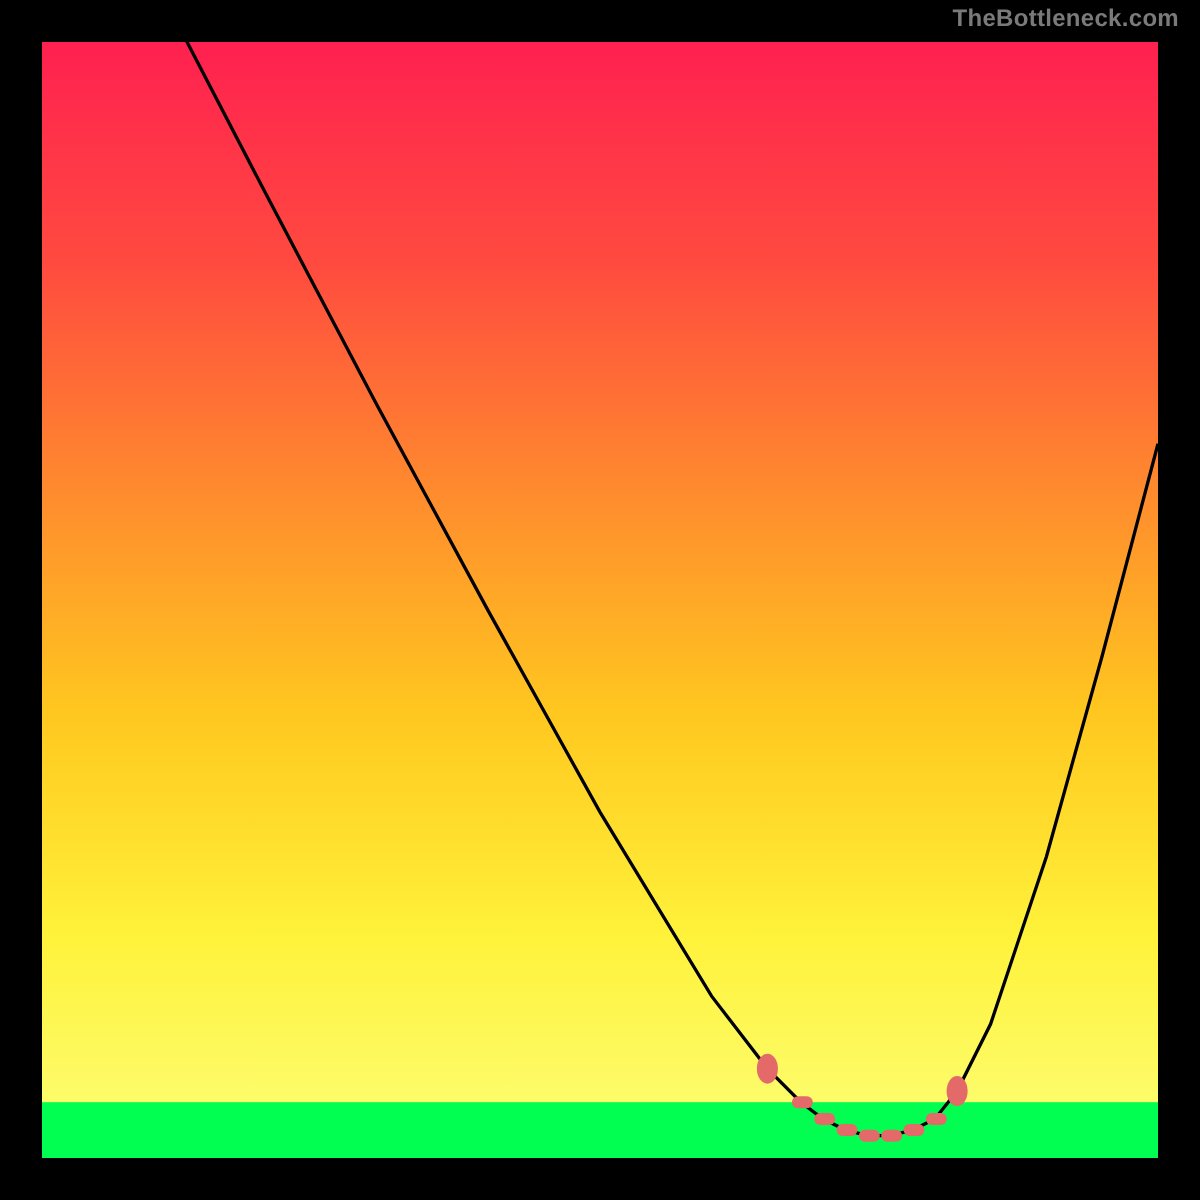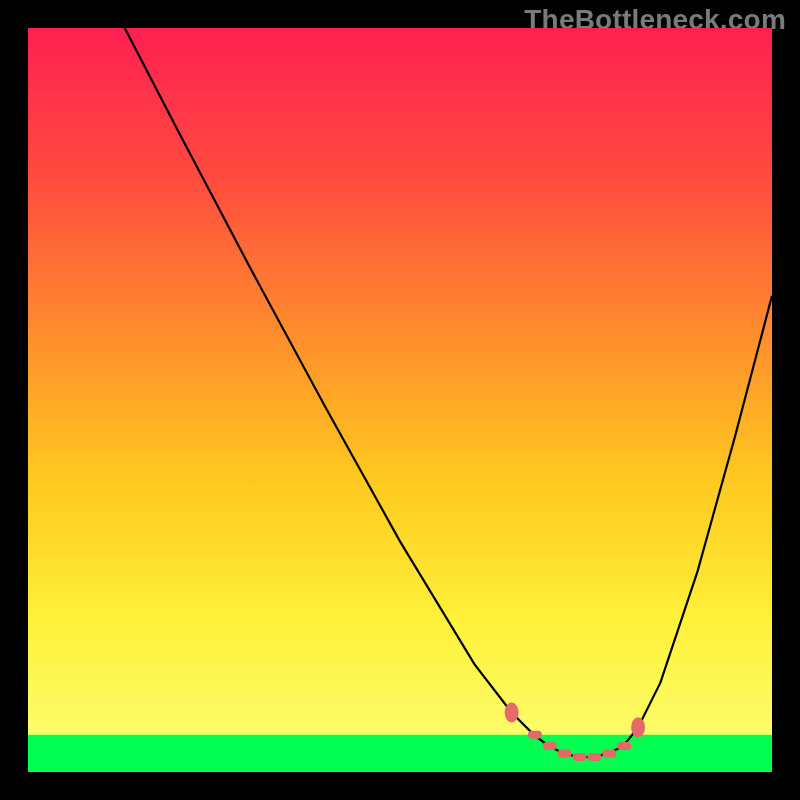--- a/index.html
+++ b/index.html
@@ -1,21 +1,21 @@
 <!DOCTYPE html>
 <html><head>
 <meta charset="utf-8">
 <style>
   * { margin: 0; padding: 0; box-sizing: border-box; }
   html, body { width: 800px; height: 800px; background: #000; overflow: hidden; }
   .wrap { position: relative; width: 800px; height: 800px; background: #000; }
   .watermark {
     position: absolute; top: 4px; right: 14px;
     font-family: Arial, Helvetica, sans-serif;
-    font-size: 28px; font-weight: 700; color: #7a7a7a;
+    font-size: 16px; font-weight: 700; color: #7a7a7a;
     letter-spacing: 0.2px;
   }
   .plot { position: absolute; left: 28px; top: 28px; width: 744px; height: 744px; }
   .plot svg { display: block; width: 744px; height: 744px; }
   .curve { fill: none; stroke: #000; stroke-width: 2.2; }
   .green-band { fill: rgb(0,255,80); }
   .marker-dot { fill: #e46a6a; }
   .marker-pill { fill: #e46a6a; }
 </style>
 </head>

